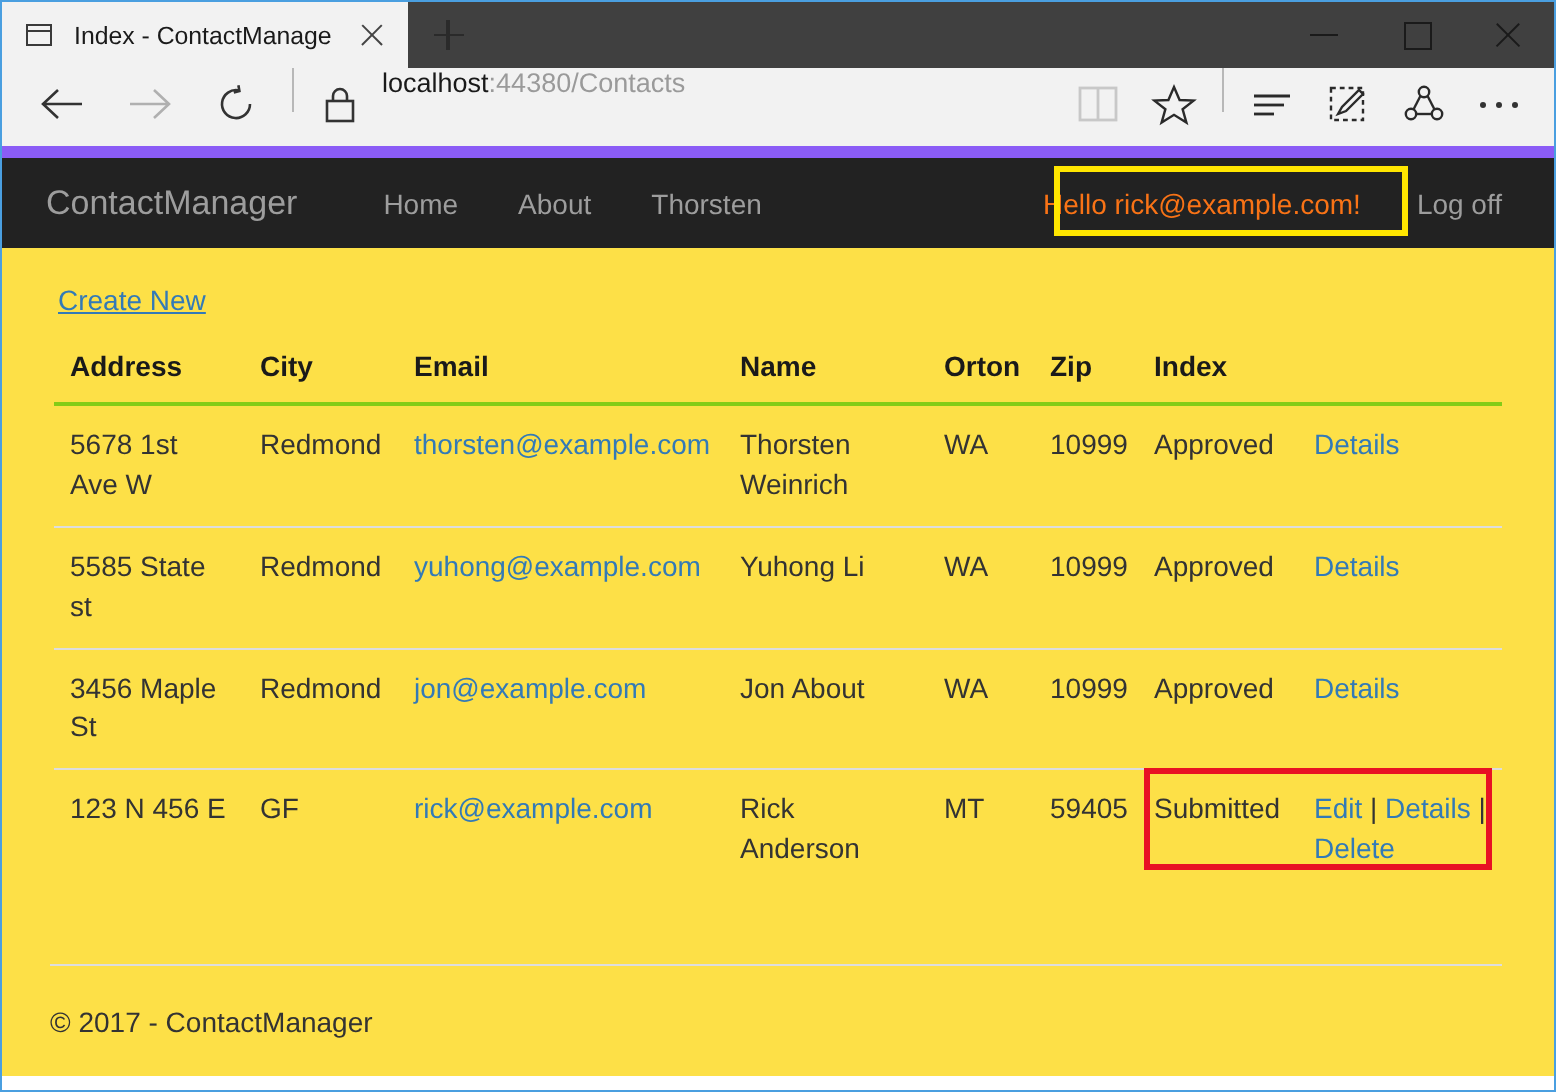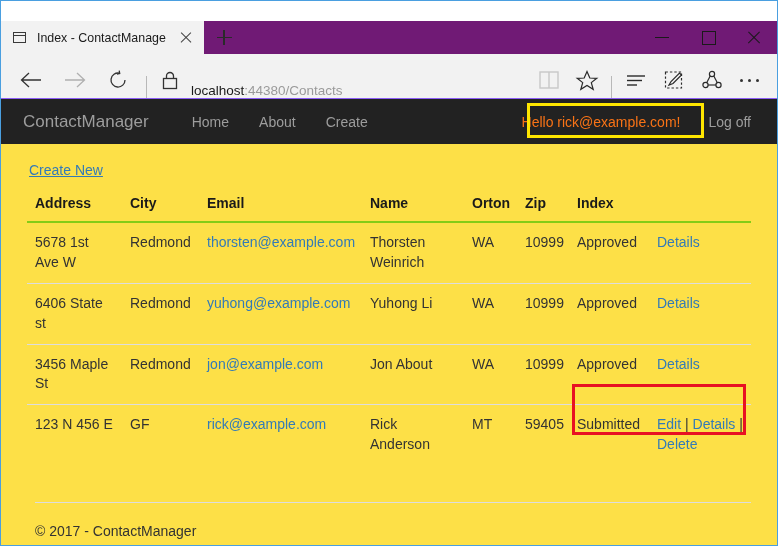--- a/index.html
+++ b/index.html
@@ -19,24 +19,23 @@
     border: 1px solid #4a9fe0;
     border-top: 1px solid #4a9fe0;
     background: #ffffff;
     overflow: hidden;
   }
 
   
   .tabstrip {
     position: relative;
     height: 33px;
-    background: #701a75;
+    background: #404040;
     display: flex;
     align-items: stretch;
-    margin-top: 20px;
   }
   .tab {
     width: 203px;
     background: #f2f2f2;
     display: flex;
     align-items: center;
     padding: 0 8px 0 11px;
     position: relative;
   }
   .tab-favicon {
@@ -128,23 +127,23 @@
     background: #1a1a1a;
   }
   .wclose::before { transform: rotate(45deg); }
   .wclose::after  { transform: rotate(-45deg); }
 
   
   .addrbar {
     height: 45px;
     background: #f2f2f2;
     display: flex;
-    align-items: flex-end;
+    align-items: flex-start;
     padding: 0 6px 0 8px;
-    border-bottom: 1px solid #8b5cf6;
+    border-bottom: 6px solid #8b5cf6;
   }
   .navbtn {
     width: 44px; height: 36px;
     position: relative;
     flex: 0 0 44px;
   }
   .navbtn svg { position: absolute; left: 10px; top: 8px; }
 
   .vdiv {
     width: 1px;
@@ -301,21 +300,21 @@
     left: 571px;
     top: 383px;
     width: 174px;
     height: 51px;
     border: 3px solid #e81123;
     pointer-events: none;
   }
 
   .footer {
     position: absolute;
-    left: 34px;
+    left: 24px;
     right: 26px;
     top: 358px;
     border-top: 1px solid #dddddd;
     padding-top: 20px;
     font-size: 14px;
     color: #333;
   }
 </style>
 </head>
 <body>
@@ -403,21 +402,21 @@
         <span></span>
         <span></span>
         <span></span>
       </div>
   </div>
 
   <div class="sitenav">
     <div class="brand">ContactManager</div>
     <div class="navlink">Home</div>
     <div class="navlink">About</div>
-    <div class="navlink">Create</div>
+    <div class="navlink">Thorsten</div>
     <div class="navright">
       <div class="hello">Hello rick@example.com!</div>
       <div class="logoff">Log off</div>
     </div>
     <div class="hl-yellow"></div>
   </div>
 
   <div class="content">
     <a class="createnew" href="#">Create New</a>
 
@@ -439,21 +438,21 @@
           <td>5678 1st Ave W</td>
           <td>Redmond</td>
           <td><a class="lnk" href="#">thorsten@example.com</a></td>
           <td>Thorsten Weinrich</td>
           <td>WA</td>
           <td>10999</td>
           <td>Approved</td>
           <td><a class="lnk" href="#">Details</a></td>
         </tr>
         <tr>
-          <td>6406 State st</td>
+          <td>5585 State st</td>
           <td>Redmond</td>
           <td><a class="lnk" href="#">yuhong@example.com</a></td>
           <td>Yuhong Li</td>
           <td>WA</td>
           <td>10999</td>
           <td>Approved</td>
           <td><a class="lnk" href="#">Details</a></td>
         </tr>
         <tr>
           <td>3456 Maple St</td>

